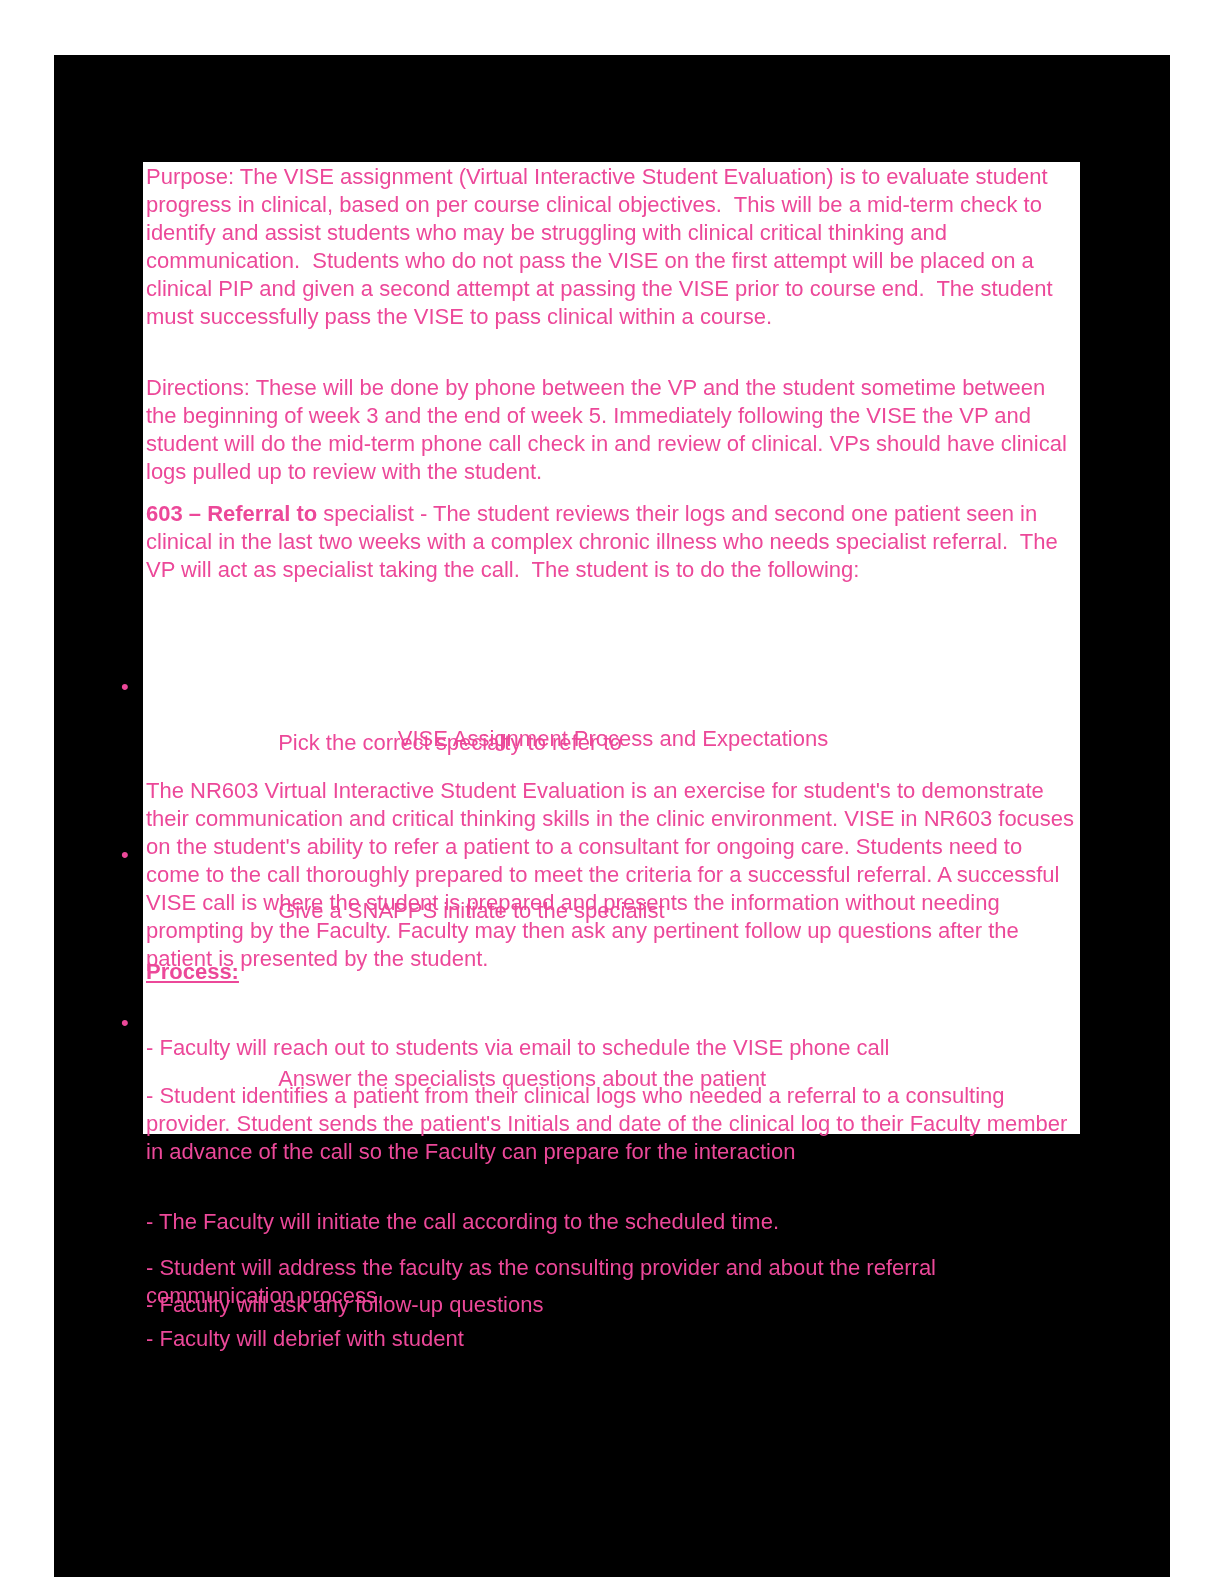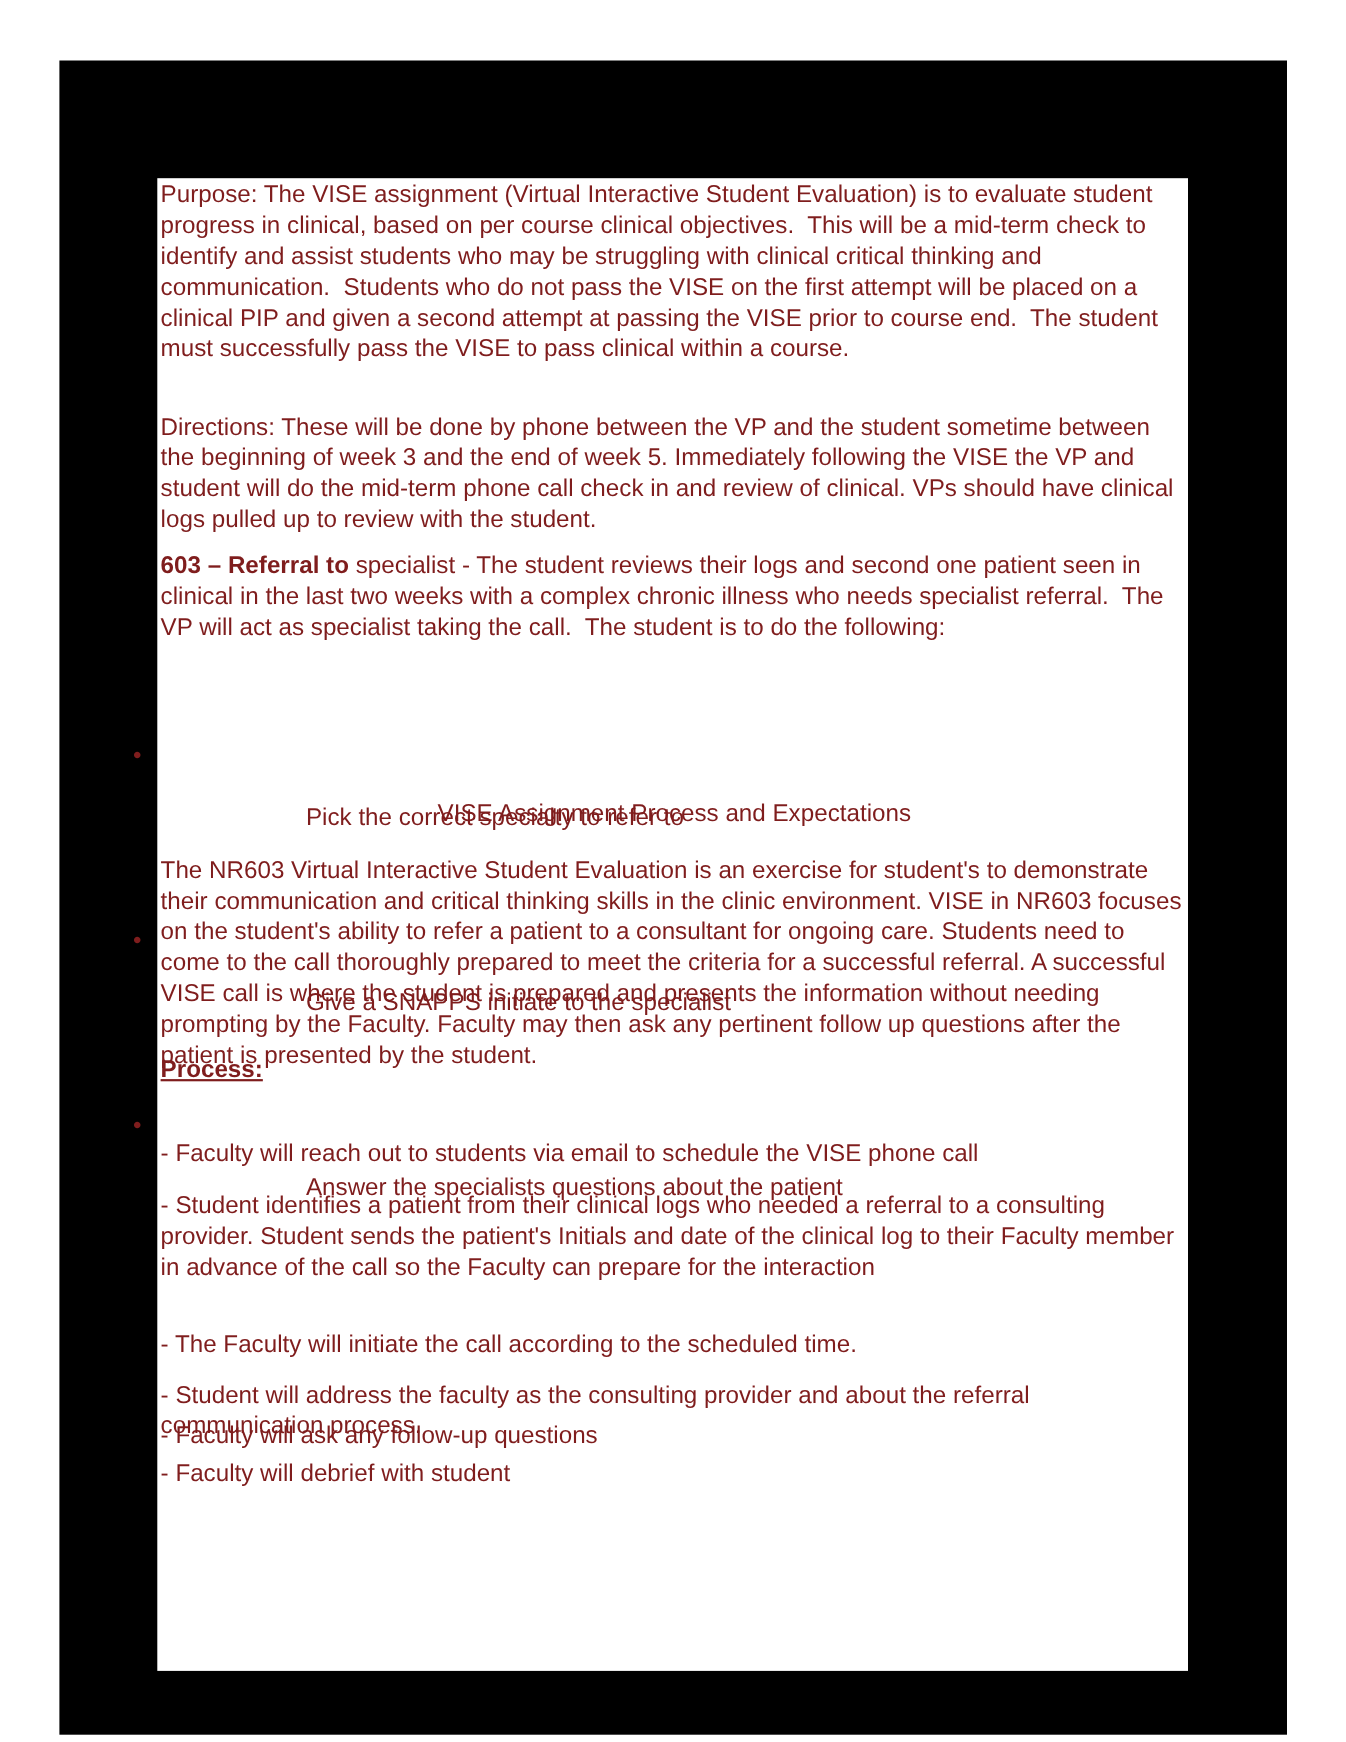--- a/index.html
+++ b/index.html
@@ -29,23 +29,23 @@
     top: 589px;
     width: 26px;
     height: 107px;
     background: #ffffff;
   }
   .content-box {
     position: absolute;
     left: 143px;
     top: 162px;
     width: 937px;
-    height: 1357px;
+    height: 972px;
     background: #ffffff;
-    color: #7f1d1d;
+    color: #ec4899;
     font-size: 22px;
     line-height: 28px;
   }
   .blk {
     position: absolute;
     left: 0;
     width: 937px;
     padding-left: 3px;
     box-sizing: border-box;
     white-space: pre-wrap;

